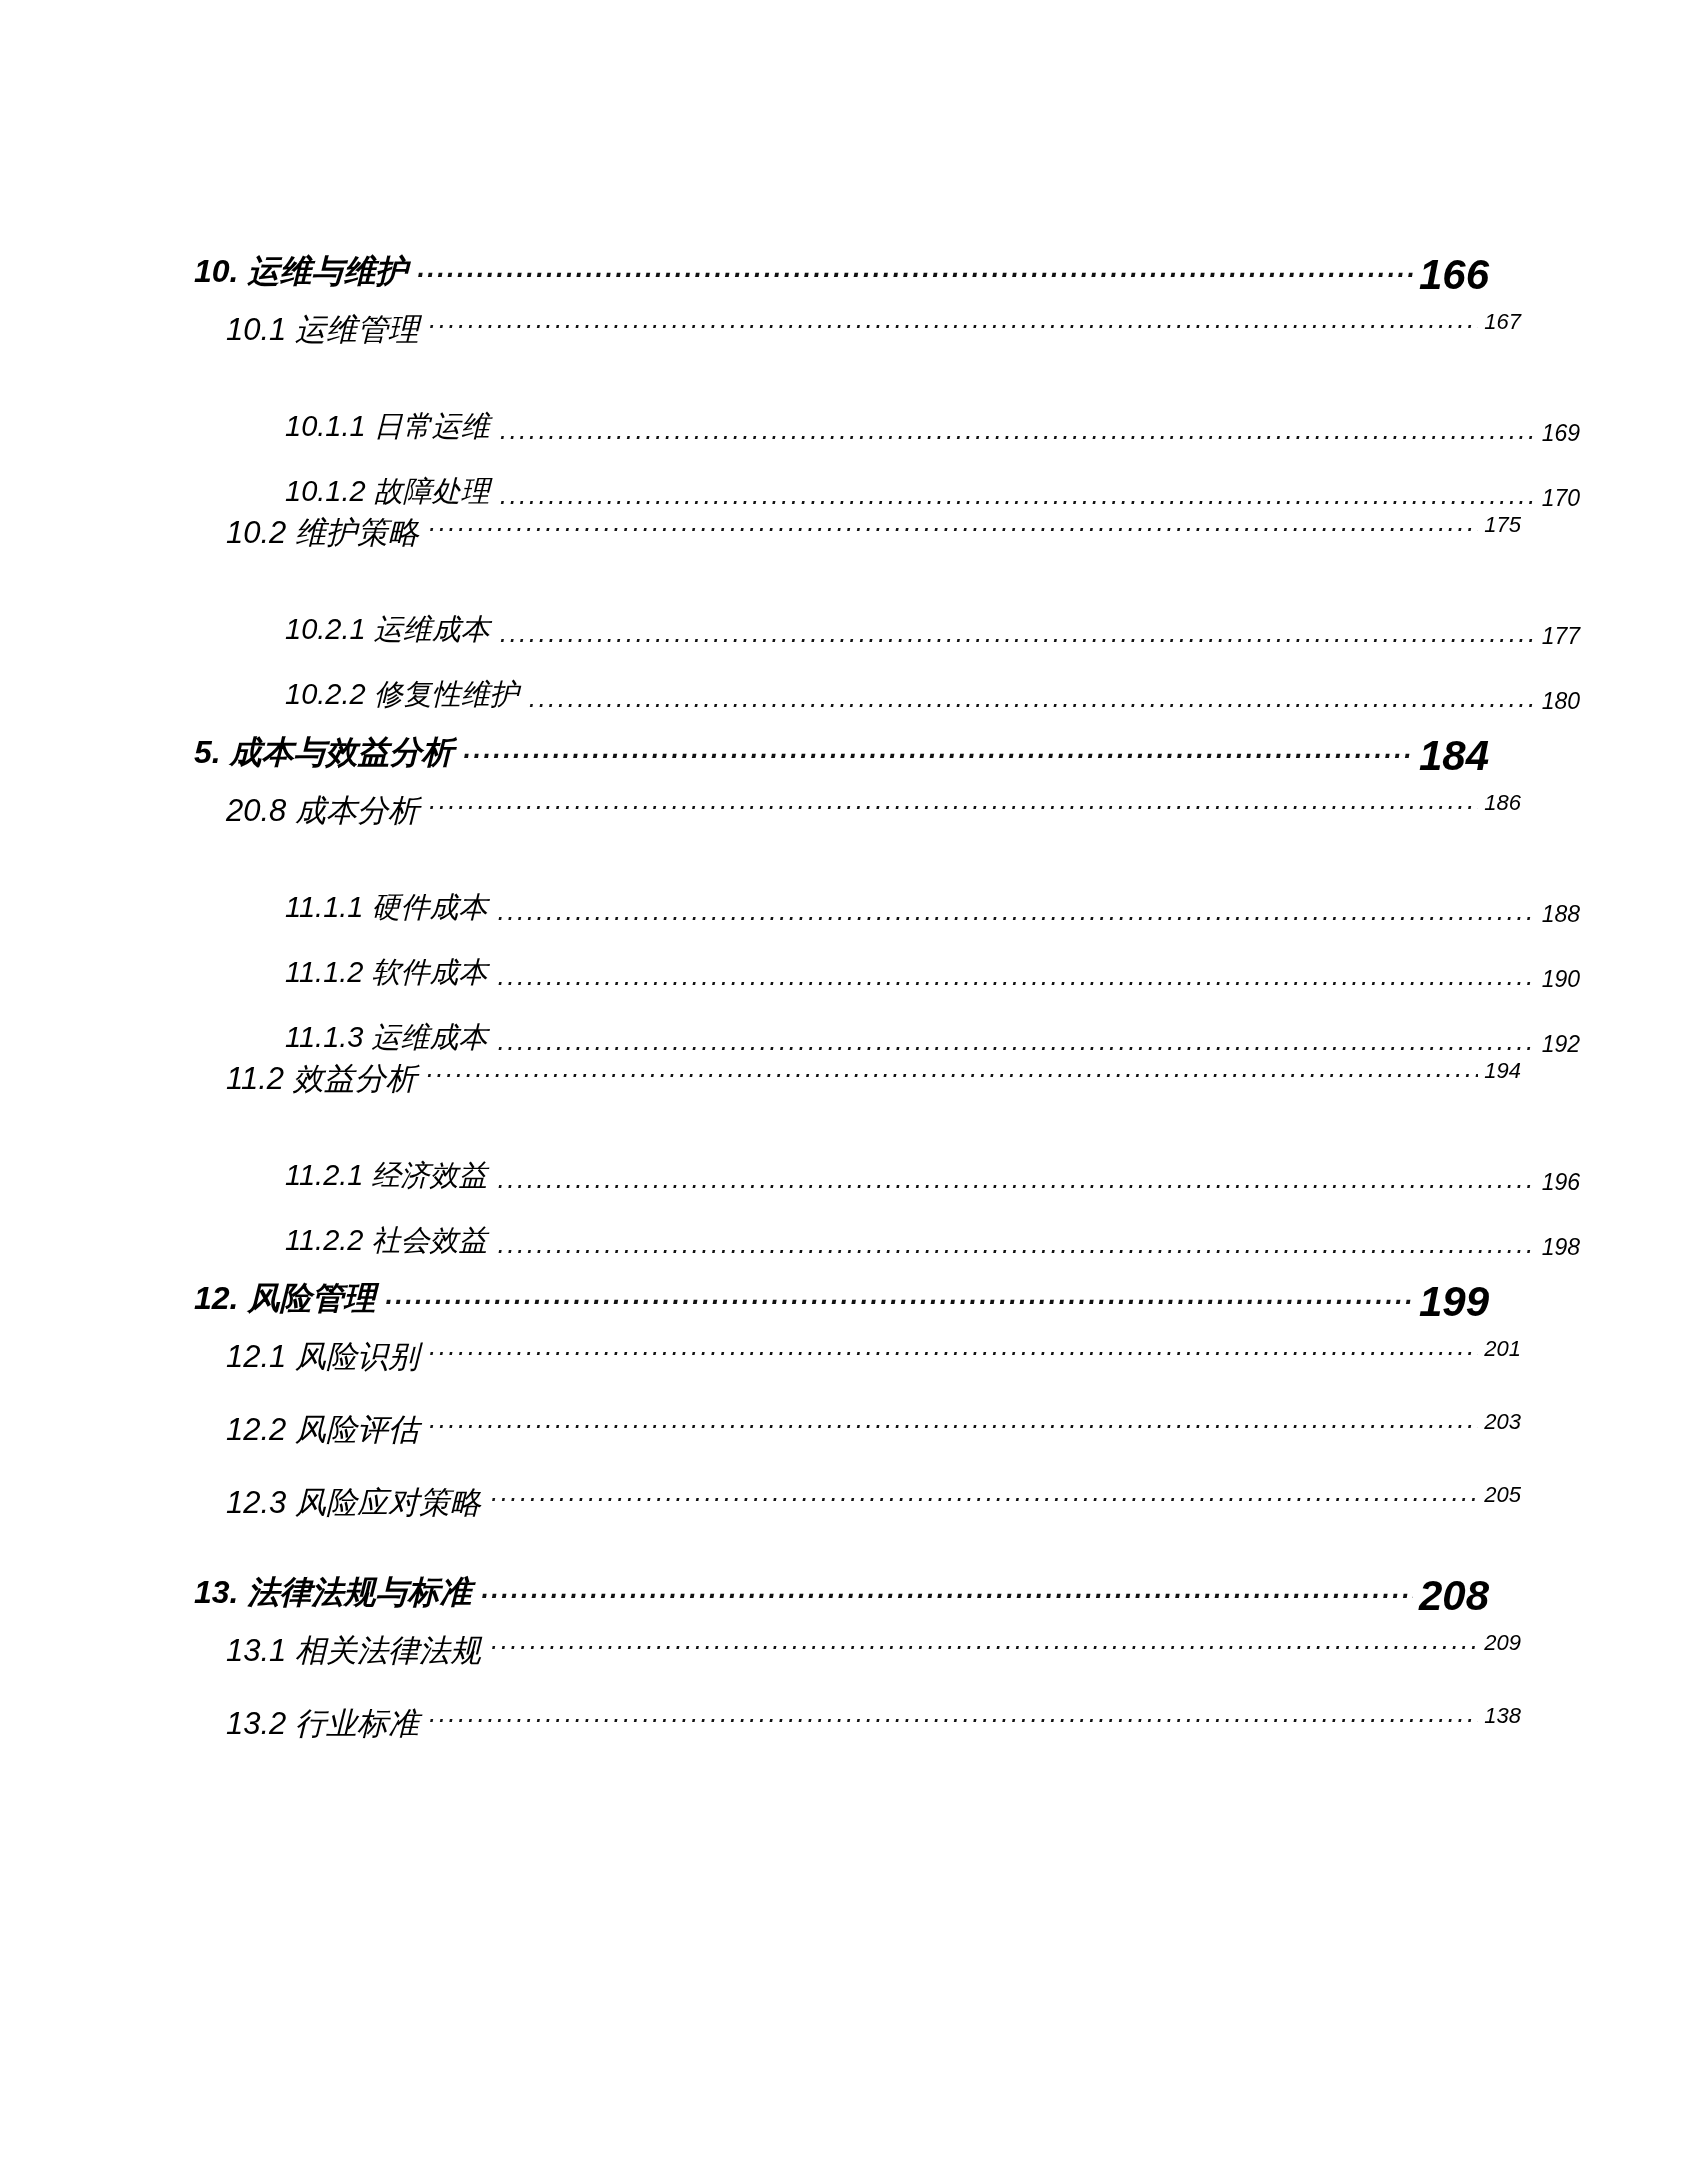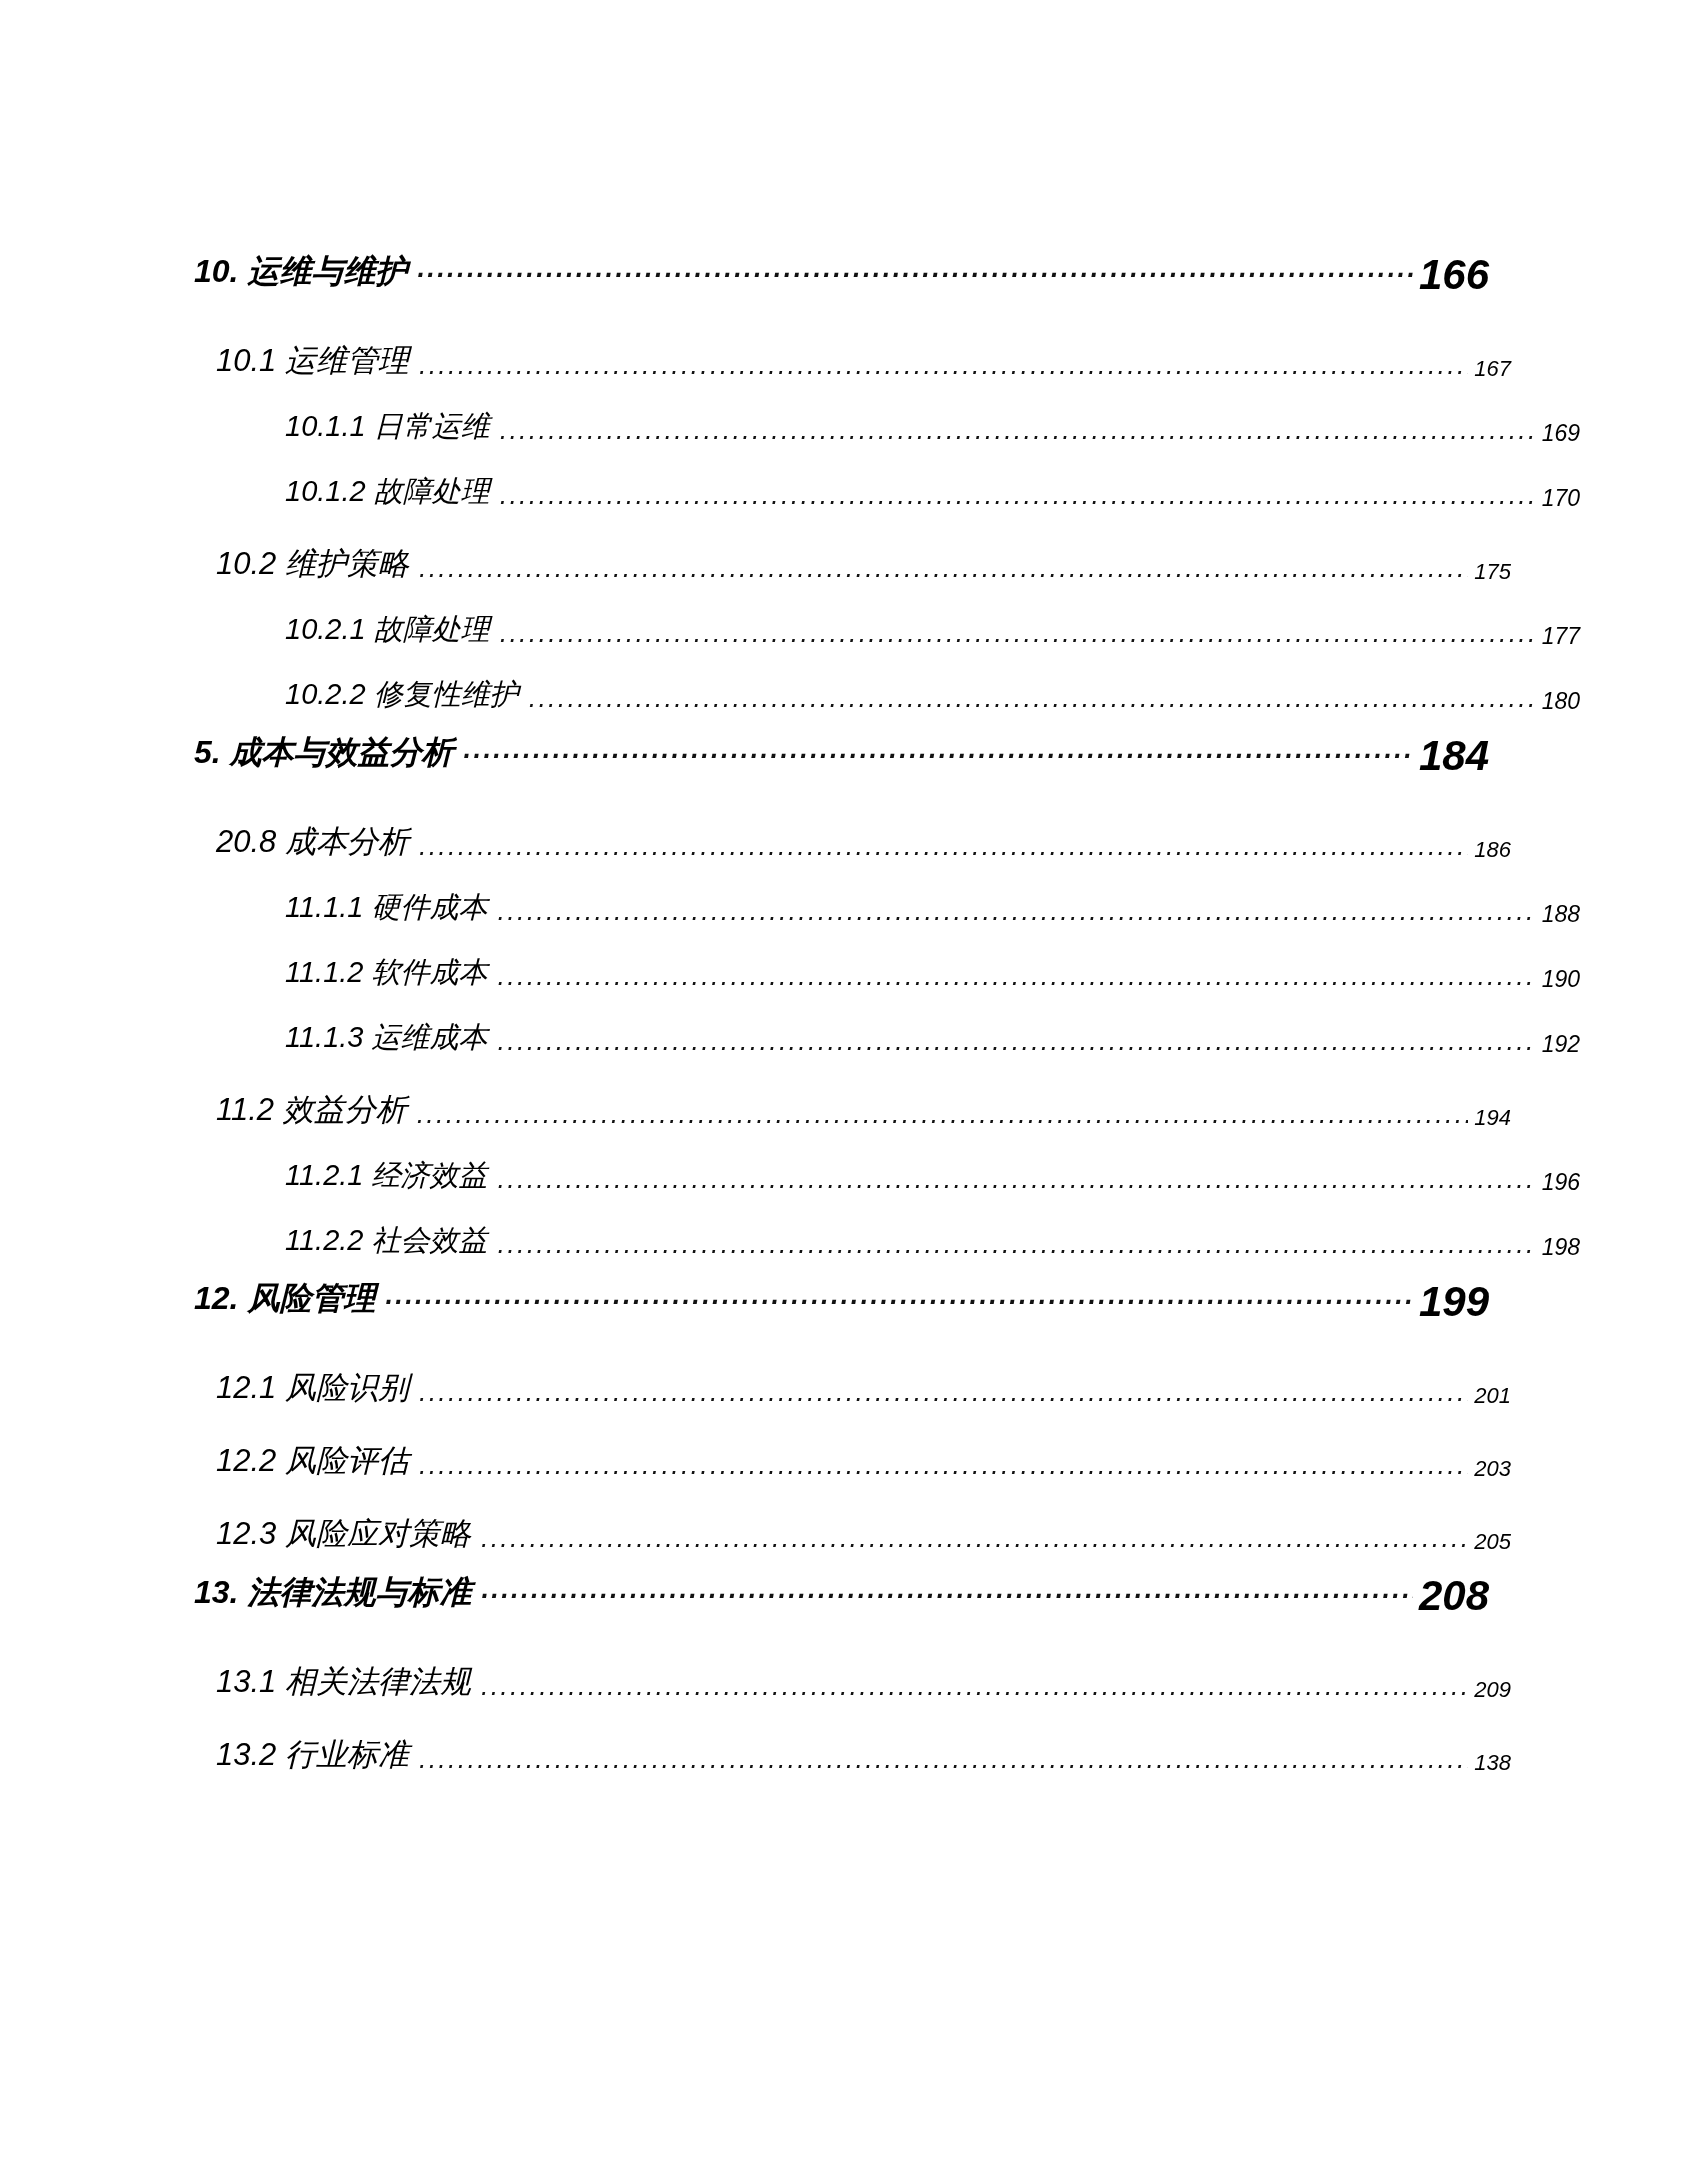--- a/index.html
+++ b/index.html
@@ -57,25 +57,25 @@
     margin-left: 0;
     font-size: 32px;
     font-weight: bold;
     height: 75px;
     align-items: center;
   }
   .lvl1 .toc-page { font-weight: bold; font-size: 42px; margin-top: 7px; }
 
   
   .lvl2 {
-    margin-left: 22px;
+    margin-left: 32px;
     font-size: 31px;
     font-weight: normal;
     height: 73px;
-    align-items: flex-end;
+    align-items: flex-start;
   }
   .lvl2 .toc-page { font-size: 22px; }
 
   
   .lvl3 {
     margin-left: 91px;
     font-size: 29px;
     font-weight: normal;
     height: 65px;
     align-items: flex-end;
@@ -108,21 +108,21 @@
         <span class="toc-title">10.1.2 故障处理</span>
         <span class="toc-dots">......................................................................................................................................................................</span>
         <span class="toc-page">170</span>
       </div>
       <div class="toc-entry lvl2">
         <span class="toc-title">10.2 维护策略</span>
         <span class="toc-dots">......................................................................................................................................................................</span>
         <span class="toc-page">175</span>
       </div>
       <div class="toc-entry lvl3">
-        <span class="toc-title">10.2.1 故障处理</span>
+        <span class="toc-title">10.2.1 运维成本</span>
         <span class="toc-dots">......................................................................................................................................................................</span>
         <span class="toc-page">177</span>
       </div>
       <div class="toc-entry lvl3">
         <span class="toc-title">10.2.2 修复性维护</span>
         <span class="toc-dots">......................................................................................................................................................................</span>
         <span class="toc-page">180</span>
       </div>
       <div class="toc-entry lvl1">
         <span class="toc-title">5. 成本与效益分析</span>

